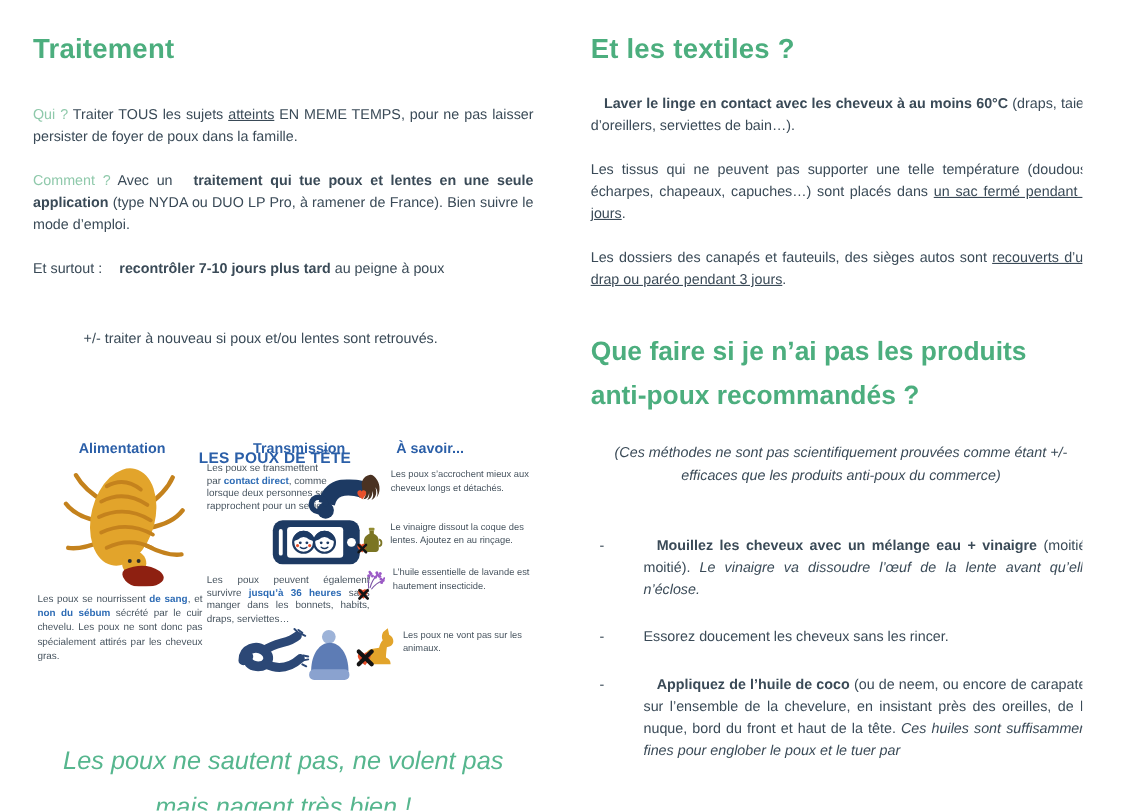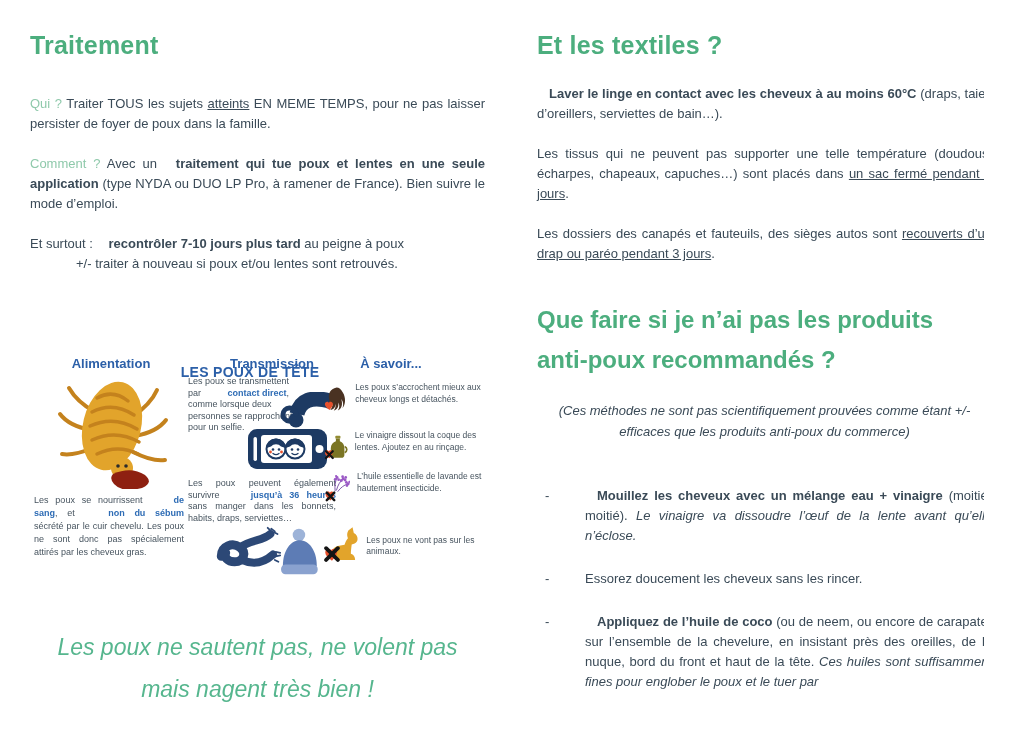--- a/index.html
+++ b/index.html
@@ -21,42 +21,42 @@
   .col-left{left:30px;width:455px;}
   .col-right{left:537px;width:455px;}
   .h1{font-size:25px;line-height:30px;font-weight:700;color:var(--green);letter-spacing:.2px;}
   .p{font-size:13px;line-height:20px;text-align:justify;color:var(--body);}
   .mt1{margin-top:34px;}
   .mt2{margin-top:20px;}
   .label{color:var(--lgreen);}
   .b{font-weight:700;padding-left:12px;}
   .u{text-decoration:underline;}
   .i{font-style:italic;}
-  .line2{padding-left:46px;text-align:left;}
+  .line2{padding-left:46px;text-align:left;margin-top:44px;}
   .noj{text-align:left;}
 
   
   .ig{position:relative;height:262px;margin-top:54px;}
   .ig-title{position:absolute;left:100px;top:4px;width:240px;text-align:center;
     font-size:14px;font-weight:700;color:var(--blue);letter-spacing:.3px;margin-top:32px;}
   .ig-head{position:absolute;top:28px;text-align:center;font-size:13px;font-weight:700;color:var(--blue);}
   .ig-head.c1{left:6px;width:150px;}
   .ig-head.c2{left:167px;width:150px;}
   .ig-head.c3{left:288px;width:146px;}
   .ig-text{font-size:9px;line-height:13px;color:var(--itext);text-align:justify;}
-  .ib{color:var(--iblue);font-weight:700;margin-left:24px;}
+  .ib{color:var(--iblue);font-weight:700;}
   .louse{position:absolute;left:25px;top:46px;}
   .food-text{position:absolute;left:4px;top:166px;width:150px;}
   .trans-p1{position:absolute;left:158px;top:48px;width:114px;text-align:left;line-height:11.5px;}
   .selfie{position:absolute;left:216px;top:64px;}
   .trans-p2{position:absolute;left:158px;top:150px;width:148px;line-height:11.5px;}
   .clothes{position:absolute;left:182px;top:198px;}
   .fact{position:absolute;left:294px;width:164px;display:flex;gap:7px;align-items:flex-start;}
   .fact .ig-text{font-size:8.5px;line-height:11.5px;text-align:left;padding-top:4px;}
-  .f1{top:50px;} .f2{top:98px;} .f3{top:139px;} .f4{top:196px;align-items:center;}
+  .f1{top:50px;} .f2{top:98px;} .f3{top:139px;} .f4{top:196px;}
 
   .tagline{margin-top:36px;text-align:center;font-style:italic;font-size:23px;line-height:42px;color:var(--tgreen);}
 
   .h2{font-size:24px;line-height:40px;font-weight:700;color:var(--green);margin-top:36px;}
   .note{margin-top:20px;font-style:italic;font-size:13px;line-height:21px;text-align:center;}
   .bullets{margin-top:44px;}
   .bullet{position:relative;padding-left:48px;margin-top:0;}
   .bullet + .bullet{margin-top:23px;}
   .bullet .dash{position:absolute;left:8px;top:0;}
 </style>

